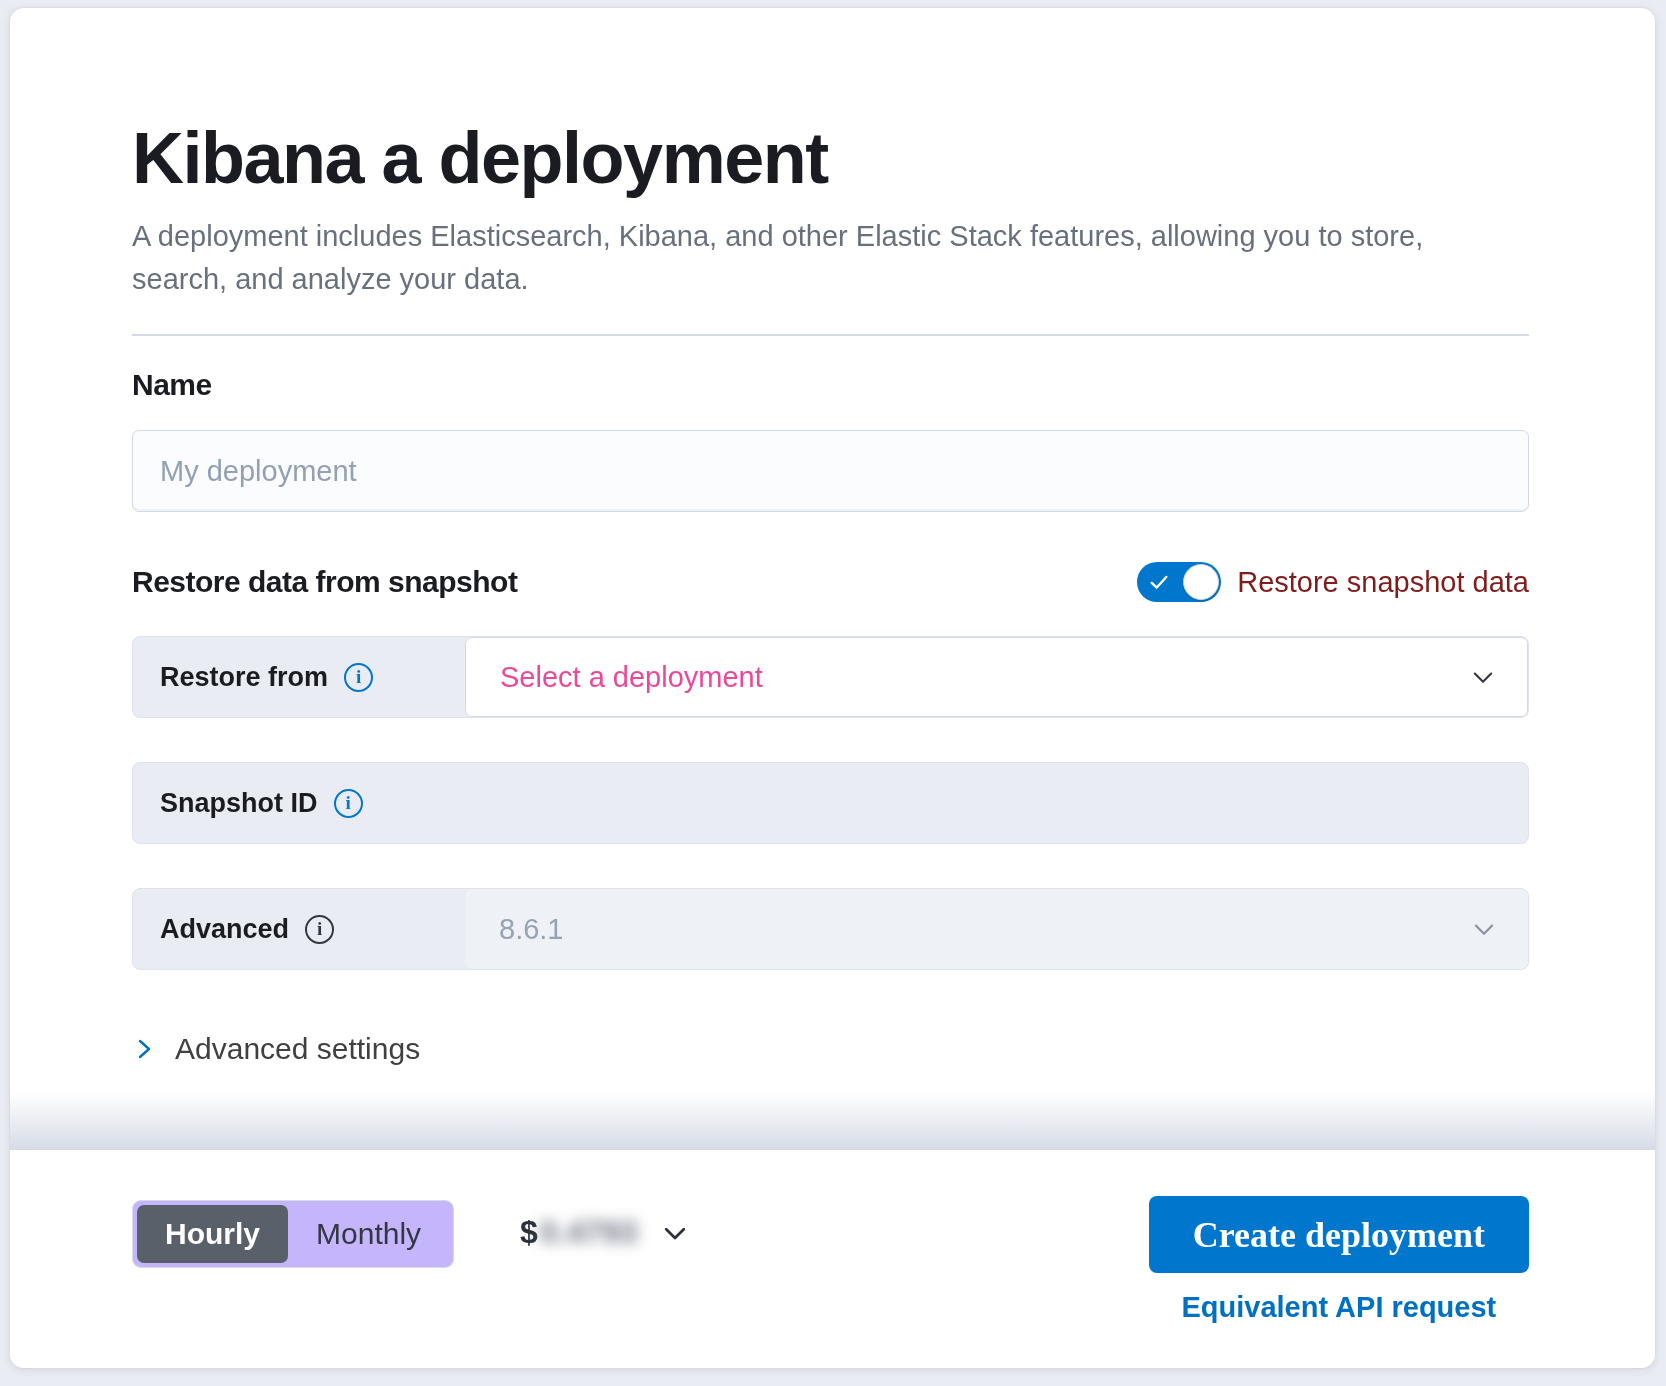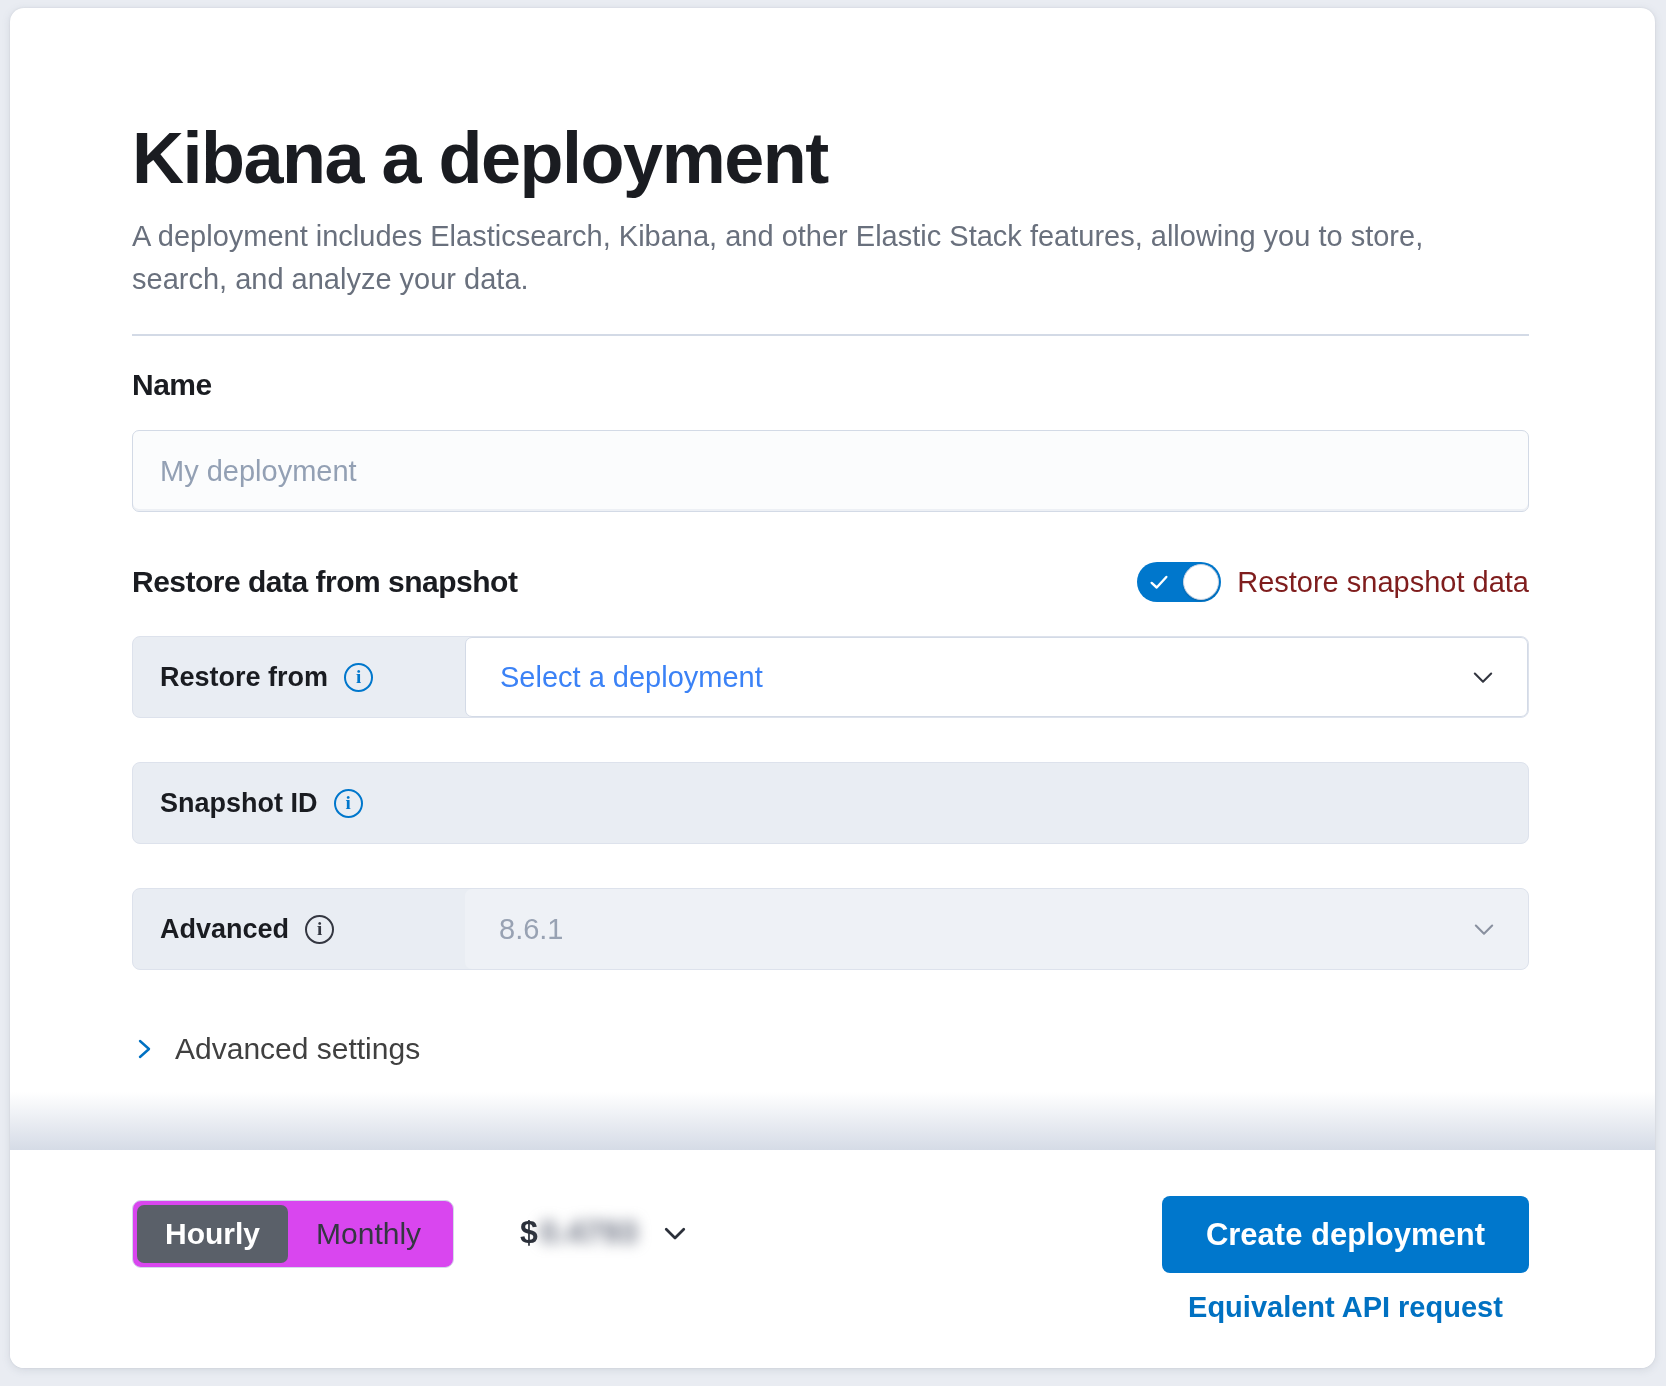--- a/index.html
+++ b/index.html
@@ -124,21 +124,21 @@
     display: flex;
     align-items: center;
     justify-content: space-between;
     padding: 0 30px 0 34px;
     font-size: 29px;
     border-radius: 7px;
   }
   .row-control.enabled {
     background: #ffffff;
     border: 1px solid #d3dae6;
-    color: #3b82f6;
+    color: #ec4899;
     cursor: pointer;
   }
   .row-control.disabled {
     background: #eef1f6;
     color: #98a2b3;
   }
   .info-icon {
     width: 29px; height: 29px;
     border: 2px solid currentColor;
     border-radius: 50%;
@@ -177,21 +177,21 @@
     height: 218px;
     background: #ffffff;
     padding: 46px 126px 0 122px;
     display: flex;
     align-items: flex-start;
   }
   .billing-group {
     display: inline-flex;
     border: 1px solid #d3dce9;
     border-radius: 9px;
-    background: #d946ef;
+    background: #c4b5fd;
     padding: 4px;
     margin-top: 4px;
   }
   .billing-btn {
     font-size: 30px;
     padding: 12px 28px;
     border: none;
     background: transparent;
     border-radius: 7px;
     color: #343741;
@@ -225,23 +225,23 @@
     flex-direction: column;
     align-items: center;
   }
   .create-btn {
     background: #0077cc;
     color: #ffffff;
     border: none;
     border-radius: 8px;
     height: 77px;
     padding: 0 44px;
-    font-size: 31px;
-    font-weight: 700;
-    font-family: Liberation Sans, sans-serif;
+    font-size: 36px;
+    font-weight: 700;
+    font-family: Liberation Serif, serif;
     cursor: pointer;
   }
   .api-link {
     margin-top: 18px;
     color: #0071c2;
     font-size: 29px;
     font-weight: 600;
     text-decoration: none;
     cursor: pointer;
   }

